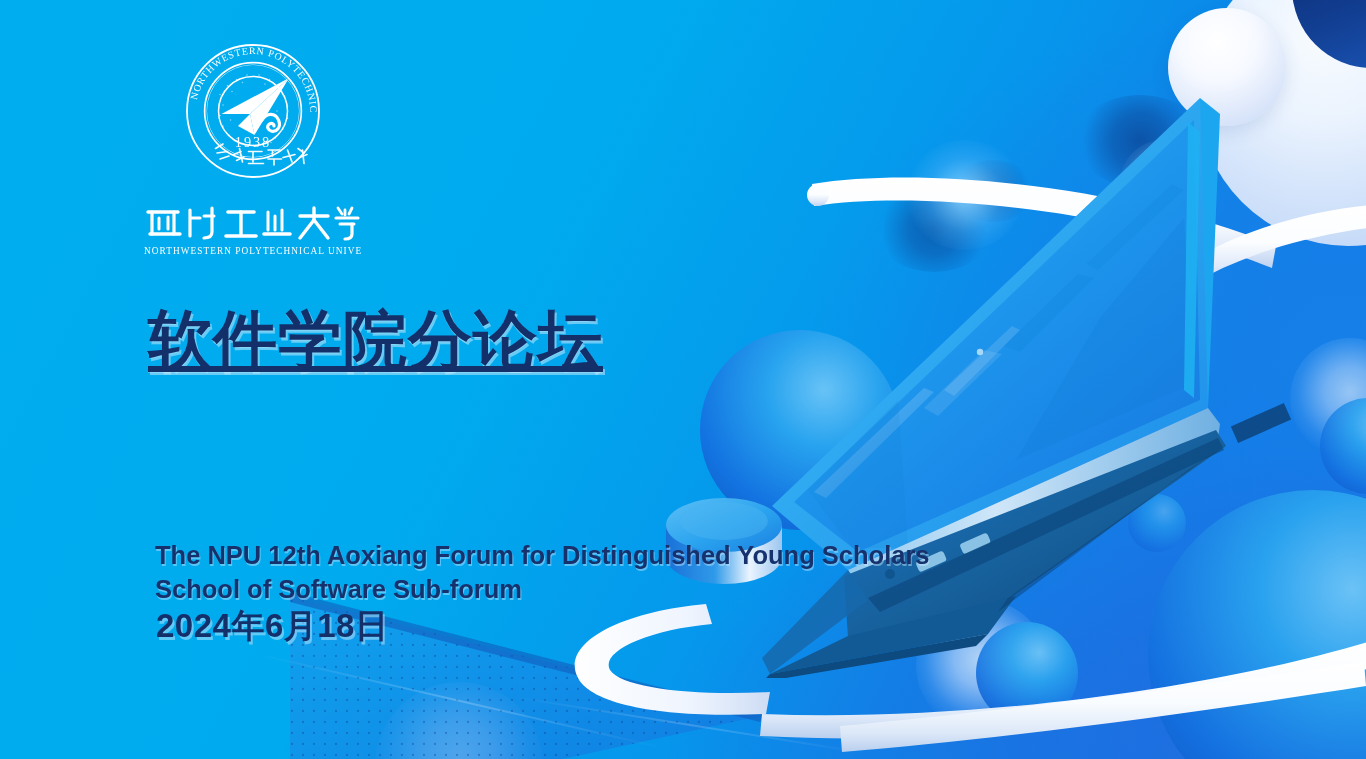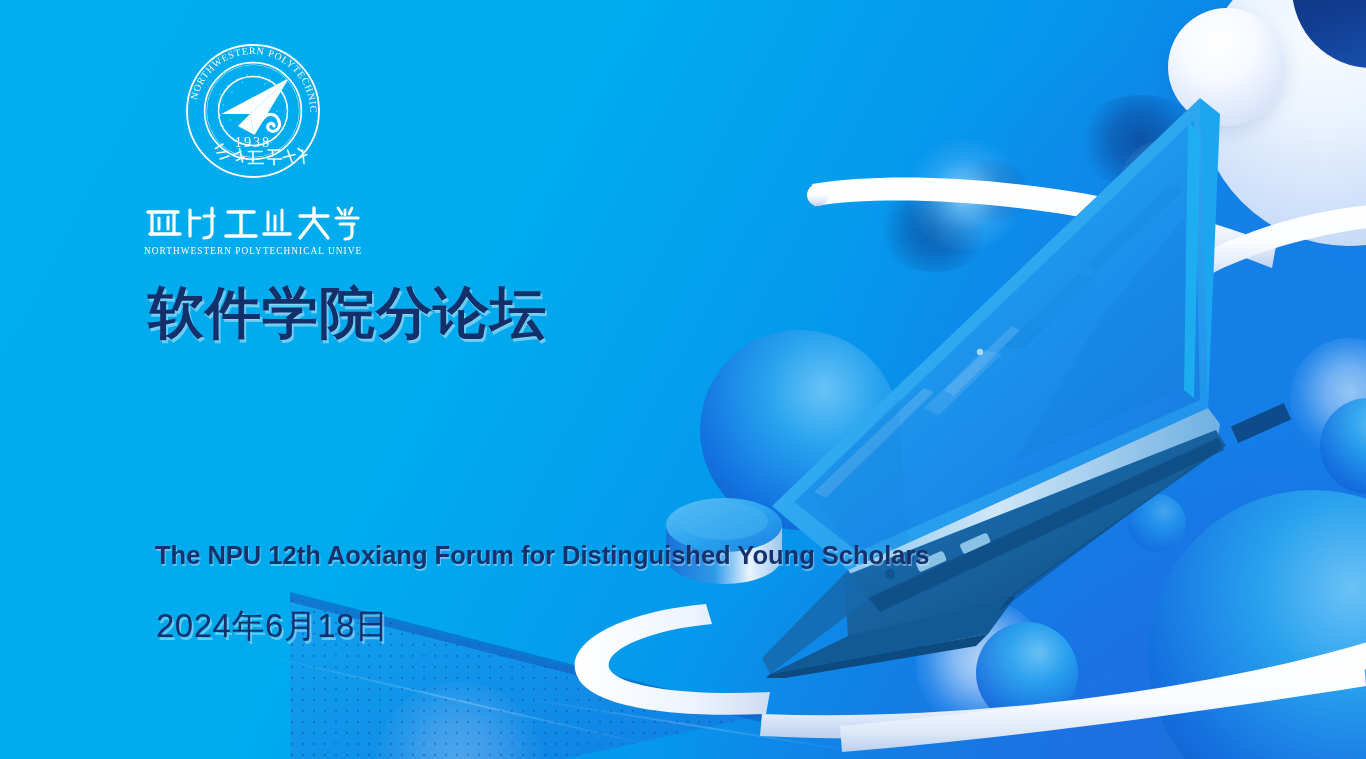--- a/index.html
+++ b/index.html
@@ -50,39 +50,39 @@
 
   .t-cn1, .t-cn2 {
     color:#13306B;
     font-weight:bold;
     letter-spacing:1px;
     line-height:1.02;
     white-space:nowrap;
     text-shadow:2px 3px 0 rgba(190,232,252,.55), 0 1px 0 rgba(255,255,255,.25);
   }
   .t-cn1 { font-size:58px; }
-  .t-cn2 { font-size:56px; margin-top:0; }
+  .t-cn2 { font-size:64px; margin-top:24px;text-decoration:underline; }
 
   .subtitle {
     position:absolute; left:155px; top:510px;
     color:#16316C;
     font-size:25.5px;
     font-weight:bold;
     line-height:1.35;
     white-space:nowrap;
     text-shadow:1px 2px 0 rgba(200,236,254,.45);
     margin-top:28px;
   }
   .subtitle .l2 { display:block; }
 
   .date {
     position:absolute; left:156px; top:604px;
     color:#13306B;
     font-size:33px;
-    font-weight:normal;
+    font-weight:bold;
     letter-spacing:.5px;
     white-space:nowrap;
     text-shadow:2px 3px 0 rgba(196,234,253,.5);
   }
 </style>
 </head>
 <body>
 
 <div id="banner">
 
@@ -378,18 +378,19 @@
         </svg>
       </div>
     </div>
 
     <div class="title-block">
       <div class="t-cn2">软件学院分论坛</div>
     </div>
 
     <div class="subtitle">
       <span class="l1">The NPU 12th Aoxiang Forum for Distinguished Young Scholars</span>
+      <span class="l2">School of Software Sub-forum</span>
     </div>
 
     <div class="date">2024年6月18日</div>
   </div>
 
 </div>
 
 </body></html>

